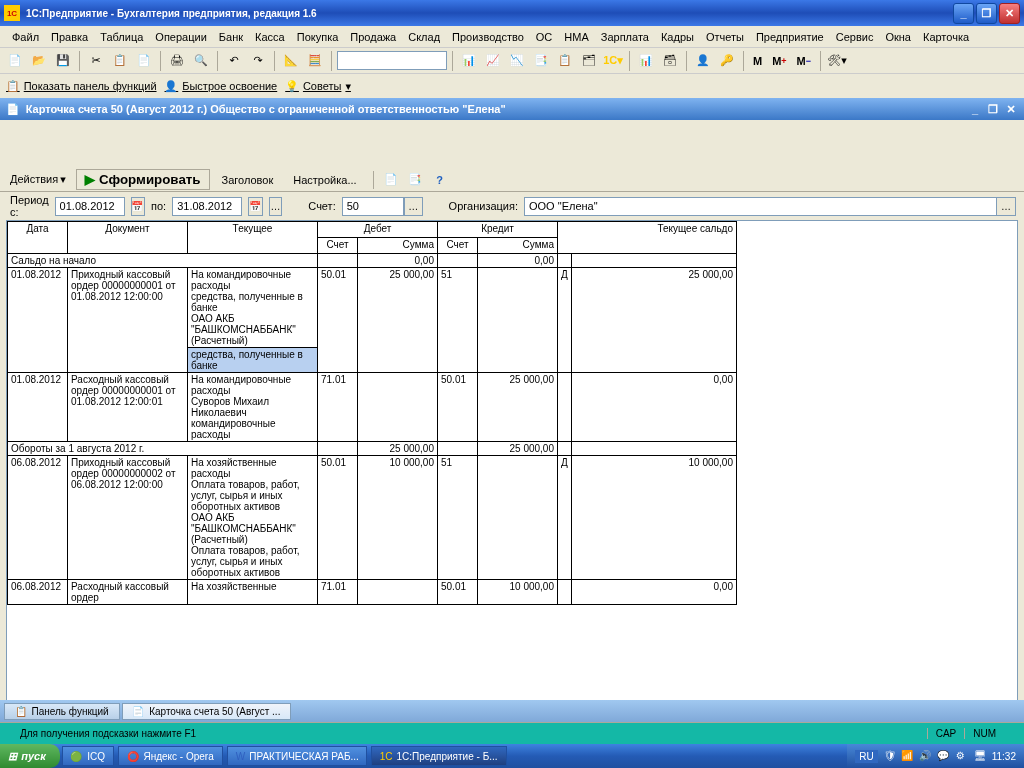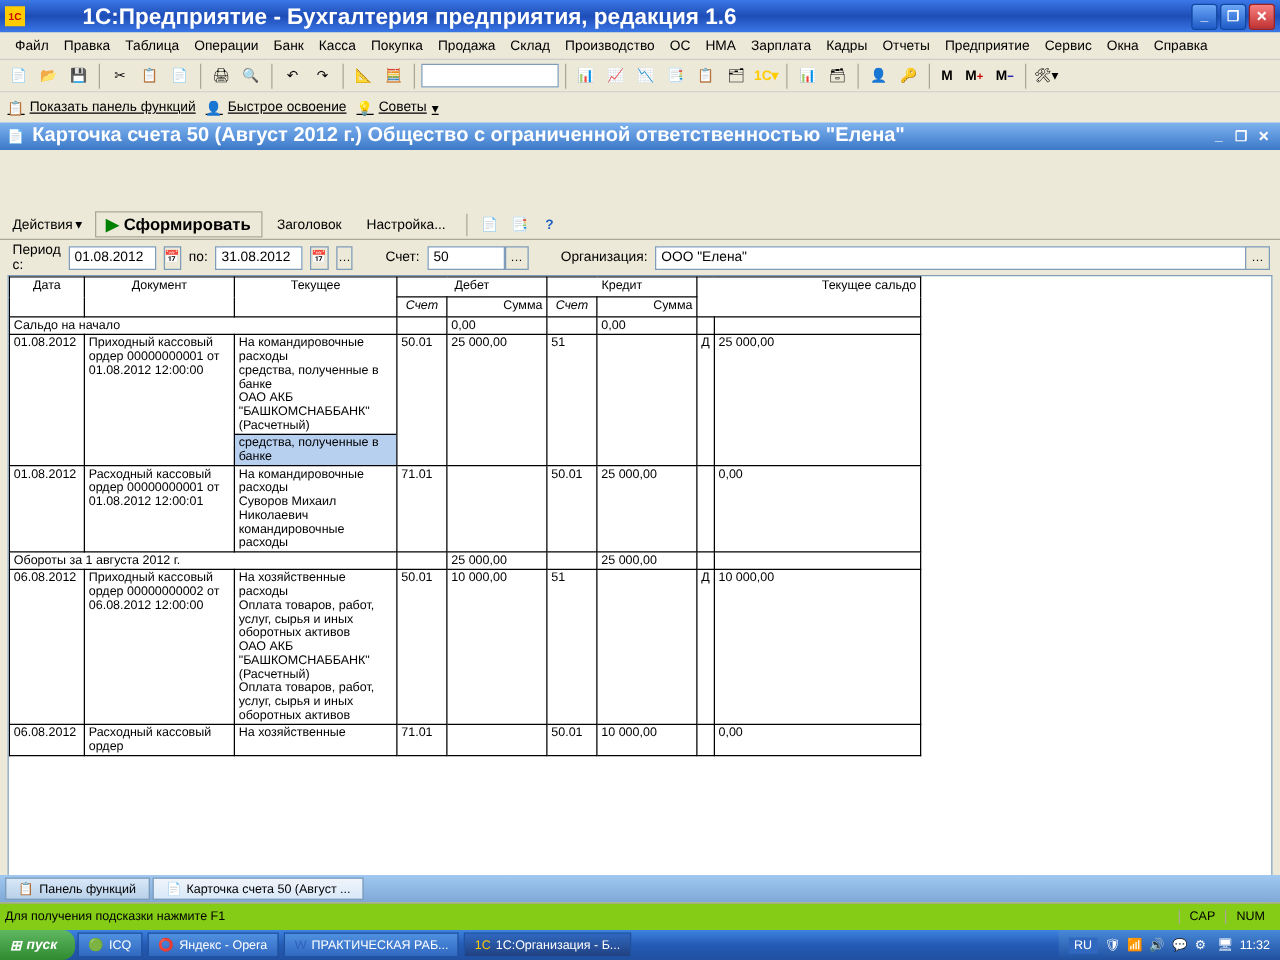--- a/index.html
+++ b/index.html
@@ -1,21 +1,21 @@
 <!DOCTYPE html>
 <html><head>
 <meta charset="utf-8">
 <style>
 * { margin: 0; padding: 0; box-sizing: border-box; }
 body { font-family: Tahoma, Arial, sans-serif; font-size: 11px; background: #ece9d8; width: 1024px; height: 768px; overflow: hidden; position: relative; }
 
 
 .titlebar { height: 26px; background: linear-gradient(to bottom, #3b78e7, #1e4db7, #3b78e7); display: flex; align-items: center; padding: 0 4px; color: white; font-weight: bold; }
 .titlebar .logo { width: 16px; height: 16px; background: #ffcc00; margin-right: 6px; display: flex; align-items: center; justify-content: center; font-size: 8px; color: #c00; }
-.titlebar .title { flex: 1; font-size: 18px; margin-left: 40px; }
+.titlebar .title { flex: 1; font-size: 10px; }
 .titlebar .winbtns { display: flex; gap: 2px; }
 .titlebar .winbtn { width: 21px; height: 21px; background: linear-gradient(to bottom, #6ba6f7, #1e5bc7); border: 1px solid #1048a0; border-radius: 3px; display: flex; align-items: center; justify-content: center; color: white; font-weight: bold; font-size: 11px; }
 .titlebar .winbtn.close { background: linear-gradient(to bottom, #f78080, #c03030); border-color: #a02020; }
 
 
 .menubar { height: 22px; background: #ece9d8; display: flex; align-items: center; padding: 0 6px; border-bottom: 1px solid #ccc; }
 .menubar .menuitem { padding: 2px 6px; cursor: default; }
 
 
 .toolbar { height: 26px; background: #ece9d8; display: flex; align-items: center; padding: 0 4px; gap: 2px; border-bottom: 1px solid #ccc; }
@@ -23,21 +23,21 @@
 .toolbar .sep { width: 1px; height: 20px; background: #aca899; margin: 0 3px; }
 .toolbar .m-btn { font-weight: bold; font-size: 11px; padding: 0 4px; display: flex; align-items: center; }
 .toolbar .m-btn .plus { color: #c00; font-size: 9px; }
 .toolbar .m-btn .minus { color: #00a; font-size: 9px; }
 
 .toolbar2 { height: 24px; background: #ece9d8; display: flex; align-items: center; padding: 2px 6px; gap: 8px; }
 .toolbar2 .link { color: #000; display: flex; align-items: center; gap: 4px; text-decoration: underline; }
 
 
 .docheader { height: 22px; background: linear-gradient(to bottom, #7fb3f0, #3b78c7); color: white; display: flex; align-items: center; padding: 0 6px; font-weight: bold; }
-.docheader .doctitle { flex: 1; font-size: 16px; }
+.docheader .doctitle { flex: 1; font-size: 11px; }
 .docheader .docbtns { display: flex; gap: 4px; }
 .docheader .docbtn { width: 14px; height: 14px; color: white; display: flex; align-items: center; justify-content: center; font-size: 11px; }
 
 
 .actionsbar { height: 24px; background: #ece9d8; border-bottom: 1px solid #aca899; display: flex; align-items: center; padding: 0 6px; gap: 4px; margin-top: 48px; }
 .actionsbar .lbl { padding: 0 4px; }
 .actionsbar .dd { padding: 0 2px; }
 .actionsbar .formbtn { background: #ece9d8; border: 1px solid #aca899; padding: 2px 8px; display: flex; align-items: center; gap: 4px; font-weight: bold; }
 .actionsbar .formbtn .tri { color: #008000; }
 .actionsbar .plainbtn { padding: 2px 8px; }
@@ -55,36 +55,36 @@
 .periodbar .trailbtn { width: 20px; height: 19px; border: 1px solid #7f9db9; background: #ece9d8; font-size: 10px; display: flex; align-items: center; justify-content: center; position: absolute; right: 8px; }
 
 
 .reportwrap { position: relative; height: 526px; overflow: auto; background: white; border: 1px solid #7f9db9; margin: 0 6px; }
 .reporttable { border-collapse: collapse; width: 730px; }
 .reporttable th, .reporttable td { border: 1px solid #000; padding: 1px 3px; font-size: 10px; vertical-align: top; }
 .reporttable th { font-weight: normal; text-align: center; }
 .reporttable .dcol { width: 60px; }
 .reporttable .doccol { width: 120px; }
 .reporttable .opcol { width: 130px; }
-.reporttable .acol { width: 40px; font-style: italic; }
+.reporttable .acol { width: 40px; }
 .reporttable .scol { width: 80px; text-align: right; }
 .reporttable .balcol { width: 110px; text-align: right; }
-.reporttable .num { }
+.reporttable .num { text-align: right; }
 .reporttable .sel { background: #b8d0f0; }
 .reporttable .hdrgroup th { height: 16px; }
 .reporttable .saldorow td { height: 14px; }
 .reporttable .datarow td { }
 
 
 .tabsbar { position: absolute; bottom: 46px; left: 0; right: 0; height: 22px; background: linear-gradient(to bottom, #a0c8f0, #7fa8d8); display: flex; align-items: center; padding: 0 4px; gap: 2px; }
 .tabsbar .tab { background: linear-gradient(to bottom, #d8e8f8, #b8d0e8); border: 1px solid #7f9db9; padding: 2px 10px; display: flex; align-items: center; gap: 4px; font-size: 10px; }
 .tabsbar .tab.active { background: linear-gradient(to bottom, #f0f4fa, #d8e8f8); }
 
 
-.statusbar { position: absolute; bottom: 24px; left: 0; right: 0; height: 22px; background: #84cc16; border-top: 1px solid #aca899; display: flex; align-items: center; padding: 0 4px; font-size: 10px; }
+.statusbar { position: absolute; bottom: 24px; left: 0; right: 0; height: 22px; background: #14b8a6; border-top: 1px solid #aca899; display: flex; align-items: center; padding: 0 20px; font-size: 10px; }
 .statusbar .msg { flex: 1; }
 .statusbar .ind { padding: 0 8px; border-left: 1px solid #aca899; }
 
 
 .taskbar { position: absolute; bottom: 0; left: 0; right: 0; height: 24px; background: linear-gradient(to bottom, #3e83e0, #245bb5, #2050a0); display: flex; align-items: center; }
 .taskbar .start { height: 24px; background: linear-gradient(to bottom, #5fb860, #2f8a30); color: white; font-weight: bold; font-style: italic; padding: 0 14px 0 8px; display: flex; align-items: center; gap: 4px; border-radius: 0 10px 10px 0; }
 .taskbar .taskbtn { height: 20px; background: linear-gradient(to bottom, #5090e0, #3068c0); border: 1px solid #2050a0; color: white; padding: 0 8px; margin: 0 2px; display: flex; align-items: center; gap: 4px; font-size: 10px; max-width: 140px; overflow: hidden; white-space: nowrap; }
 .taskbar .tray { margin-left: auto; background: linear-gradient(to bottom, #4888d8, #2050a0); height: 24px; display: flex; align-items: center; padding: 0 8px; gap: 6px; color: white; font-size: 10px; }
 .taskbar .tray .lang { background: #3068c0; padding: 1px 4px; font-size: 10px; }
 .taskbar .tray .clock { font-size: 10px; }
@@ -115,21 +115,21 @@
   <div class="menuitem"><span>Склад</span></div>
   <div class="menuitem"><span>Производство</span></div>
   <div class="menuitem"><span>ОС</span></div>
   <div class="menuitem"><span>НМА</span></div>
   <div class="menuitem"><span>Зарплата</span></div>
   <div class="menuitem"><span>Кадры</span></div>
   <div class="menuitem"><span>Отчеты</span></div>
   <div class="menuitem"><span>Предприятие</span></div>
   <div class="menuitem"><span>Сервис</span></div>
   <div class="menuitem"><span>Окна</span></div>
-  <div class="menuitem"><span>Справка</span></div>
+  <div class="menuitem"><span>Карточка</span></div>
 </div>
 
 <div class="toolbar">
   <div class="tbtn">📄</div>
   <div class="tbtn">📂</div>
   <div class="tbtn">💾</div>
   <div class="sep"></div>
   <div class="tbtn">✂</div>
   <div class="tbtn">📋</div>
   <div class="tbtn">📄</div>
@@ -346,21 +346,21 @@
   <div class="taskbtn">
       <span style="color:#e04040;">⭕</span>
       <span>Яндекс - Opera</span>
     </div>
   <div class="taskbtn">
       <span style="color:#3060c0;">W</span>
       <span>ПРАКТИЧЕСКАЯ РАБ...</span>
     </div>
   <div class="taskbtn" style="background:linear-gradient(to bottom,#3068c0,#204080);">
       <span style="color:#ffcc00;">1C</span>
-      <span>1С:Организация - Б...</span>
+      <span>1С:Предприятие - Б...</span>
     </div>
   <div class="tray">
     <span class="lang">RU</span>
     <span class="ticon">🛡</span>
     <span class="ticon">📶</span>
     <span class="ticon">🔊</span>
     <span class="ticon">💬</span>
     <span class="ticon">⚙</span>
     <span class="ticon">🖥</span>
     <span class="clock">11:32</span>

